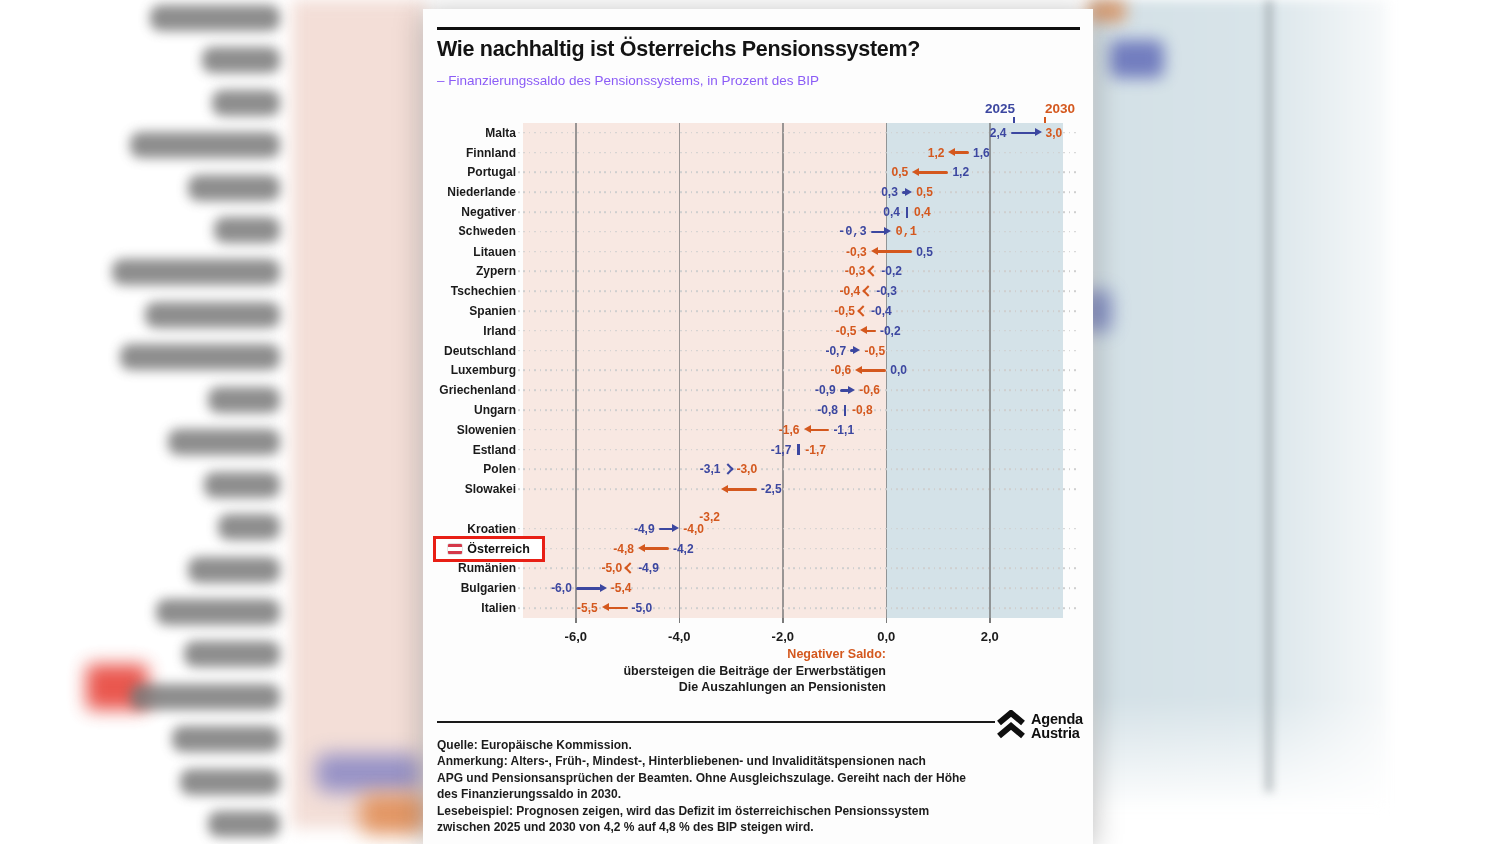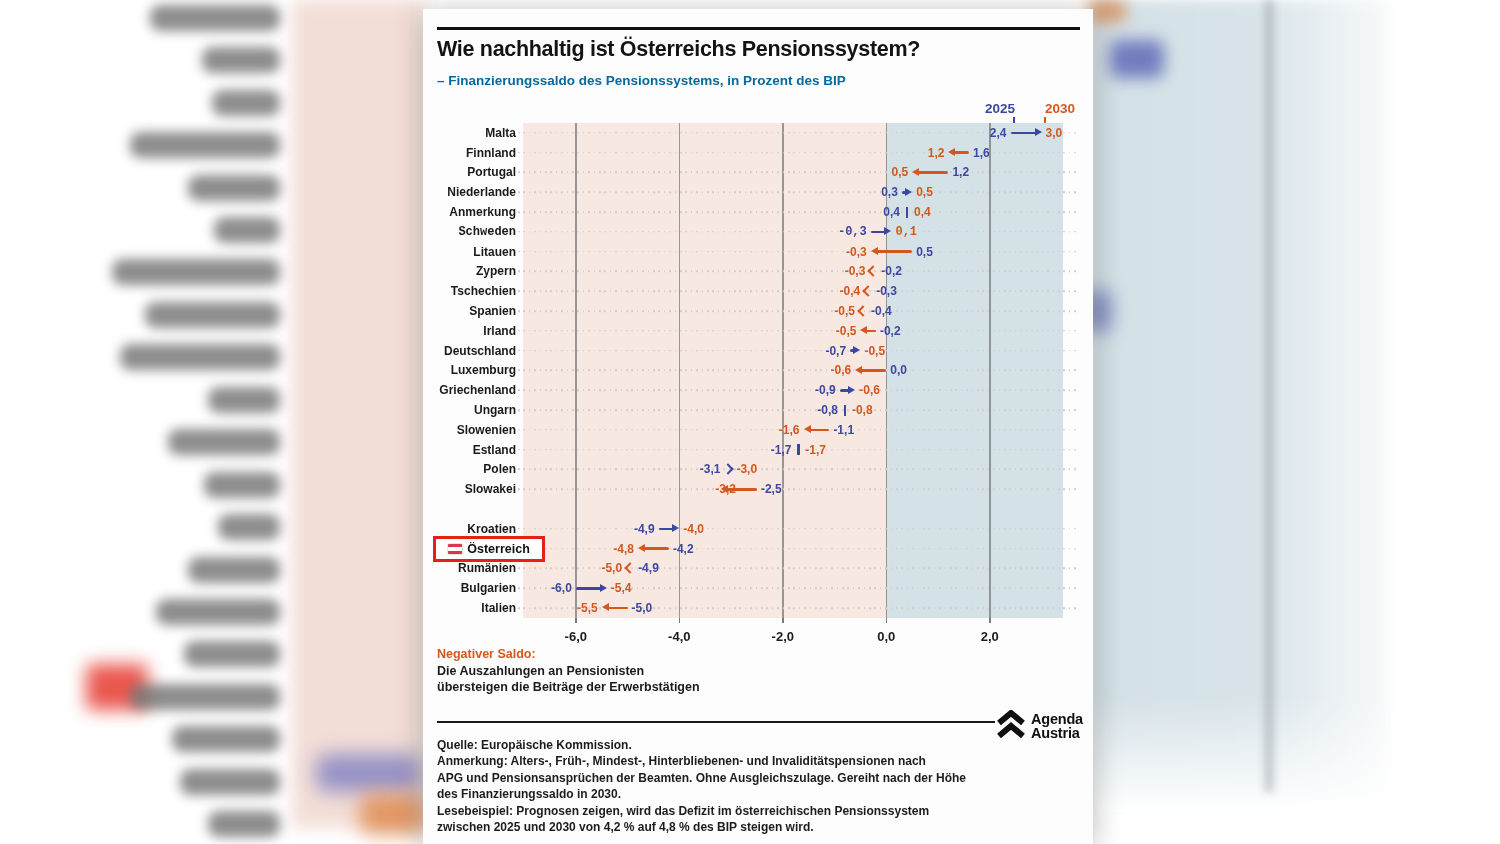--- a/index.html
+++ b/index.html
@@ -24,21 +24,21 @@
   .bg-vline{left:1266px;top:0;width:6px;height:792px;background:#8f999e;filter:blur(5px);opacity:.75;}
   .bg-o1{left:1088px;top:0;width:38px;height:22px;background:#d88a54;border-radius:6px;filter:blur(8px);opacity:.8;}
   .bg-b1{left:1110px;top:40px;width:54px;height:38px;background:#5a65b5;border-radius:8px;filter:blur(8px);opacity:.8;}
   .bg-b2{left:1084px;top:290px;width:28px;height:42px;background:#6a74b8;border-radius:8px;filter:blur(9px);opacity:.7;}
 
   
   .card{position:absolute;left:423px;top:9px;width:670px;height:835px;background:#fdfdfd;
     box-shadow:0 4px 28px rgba(0,0,0,.28);z-index:5;}
   .topline{position:absolute;left:14px;top:18px;width:643px;height:2.5px;background:#101010;}
   .title{position:absolute;left:14px;top:28px;font-size:21.5px;font-weight:800;letter-spacing:-.3px;color:#131313;white-space:nowrap;}
-  .subtitle{position:absolute;left:14px;top:64px;font-size:13.5px;font-weight:700;color:#0369a1;white-space:nowrap;}
+  .subtitle{position:absolute;left:14px;top:64px;font-size:13.5px;font-weight:400;color:#8b5cf6;white-space:nowrap;}
 
   
   #plot{position:absolute;left:100px;top:114px;width:540px;height:495px;}
   .region{position:absolute;top:0;height:100%;}
   .gridline{position:absolute;top:0;width:1.5px;height:100%;background:var(--grid-line);opacity:.75;}
   .gridtick{position:absolute;width:1.5px;height:5px;background:var(--grid-line);}
   .row{position:absolute;left:0;width:100%;}
   .dots{position:absolute;left:-5px;top:50%;transform:translateY(-50%);height:1.6px;width:560px;
     background-image:repeating-linear-gradient(to right,var(--dotted-line) 0 1.6px,transparent 1.6px 5.4px);}
   .clabel{position:absolute;right:547px;top:50%;transform:translateY(-50%);width:130px;text-align:right;
@@ -60,21 +60,21 @@
     border:3.4px solid var(--highlight);background:#fff;display:flex;align-items:center;justify-content:center;
     gap:5px;z-index:4;font-size:12.5px;font-weight:800;color:#111;white-space:nowrap;}
   .flag{width:14px;height:10px;flex:0 0 14px;border-radius:1px;box-shadow:0 0 0 .5px #c9c9c9;
     background:linear-gradient(to bottom,#d5394a 0 33%,#fff 33% 67%,#d5394a 67% 100%);}
 
   #axis-labels{position:absolute;left:100px;top:620px;width:540px;height:18px;}
   .axlab{position:absolute;width:60px;text-align:center;font-size:13px;font-weight:700;color:#1b1b1b;}
 
   
   .ann{position:absolute;top:637px;font-size:12.5px;font-weight:700;line-height:16.5px;color:#1b1b1b;}
-  .ann-neg{left:14px;width:449px;}
+  .ann-neg{left:14px;width:449px;text-align:right;}
   .ann-pos{left:471px;width:195px;text-align:left;}
   .ann-neg .hd{color:var(--c2030);} .ann-pos .hd{color:var(--pos-heading);}
   .divider{position:absolute;left:14px;top:712px;width:558px;height:1.6px;background:#1a1a1a;}
   .logo{position:absolute;right:10px;top:701px;display:flex;align-items:center;gap:5px;}
   .logo-text{font-size:14.5px;font-weight:800;line-height:14.5px;color:#0f0f0f;letter-spacing:-.2px;}
   .footer{position:absolute;left:14px;top:728px;font-size:12px;font-weight:700;line-height:16.4px;color:#1c1c1c;}
 </style>
 </head>
 <body>
 
@@ -163,21 +163,21 @@
         <div class="row" style="top: 59.4px; height: 19.8px;">
           <div class="dots"></div>
           <div class="clabel">Niederlande</div>
           <div class="shaft b" style="left: 378.825px; top: 8.6px; width: 4.35px;"></div>
           <div class="head r" style="left: 382.175px; top: 5.3px;"></div>
           <div class="vlab c25" style="right: 165.175px;">0,3</div>
           <div class="vlab c30" style="left: 393.175px;">0,5</div>
         </div>
         <div class="row" style="top: 79.2px; height: 19.8px;">
           <div class="dots"></div>
-          <div class="clabel">Anmerkung</div>
+          <div class="clabel">Negativer</div>
           <div class="eqbar" style="left: 382.7px; top: 4.4px;"></div>
           <div class="vlab c25" style="right: 163px;">0,4</div>
           <div class="vlab c30" style="left: 391px;">0,4</div>
         </div>
         <div class="row" style="top: 99px; height: 19.8px; font-family: Liberation Mono, monospace;">
           <div class="dots"></div>
           <div class="clabel">Schweden</div>
           <div class="shaft b" style="left: 347.775px; top: 8.6px; width: 14.7px;"></div>
           <div class="head r" style="left: 361.475px; top: 5.3px;"></div>
           <div class="vlab c25" style="right: 196.225px;">-0,3</div>
@@ -271,21 +271,21 @@
           <div class="clabel">Polen</div>
           <div class="chev r b" style="left: 201.463px; top: 5.9px;"></div>
           <div class="vlab c25" style="right: 342.538px; text-align: right;">-3,1</div>
           <div class="vlab c30" style="left: 213.463px;">-3,0</div>
         </div>
         <div class="row" style="top: 356.4px; height: 19.8px;">
           <div class="dots"></div>
           <div class="clabel">Slowakei</div>
           <div class="head l" style="left: 197.7px; top: 5.3px;"></div>
           <div class="shaft o" style="left: 203.7px; top: 8.6px; width: 30.225px;"></div>
-          <div class="vlab c30" style="right: 327px;">-3,2</div>
+          <div class="vlab c30" style="right: 343px; margin-top: 28px;">-3,2</div>
           <div class="vlab c25" style="left: 237.925px;">-2,5</div>
         </div>
         <div class="row" style="top: 396px; height: 19.8px;">
           <div class="dots"></div>
           <div class="clabel">Kroatien</div>
           <div class="shaft b" style="left: 135.6px; top: 8.6px; width: 14.7px;"></div>
           <div class="head r" style="left: 149.3px; top: 5.3px;"></div>
           <div class="vlab c25" style="right: 408.4px;">-4,9</div>
           <div class="vlab c30" style="left: 160.3px;">-4,0</div>
         </div>
@@ -327,22 +327,22 @@
     <div id="axis-labels">
         <div class="axlab" style="left: 22.8px;">-6,0</div>
         <div class="axlab" style="left: 126.3px;">-4,0</div>
         <div class="axlab" style="left: 229.8px;">-2,0</div>
         <div class="axlab" style="left: 333.3px;">0,0</div>
         <div class="axlab" style="left: 436.8px;">2,0</div>
       </div>
 
     <div class="ann ann-neg">
       <div class="hd">Negativer Saldo:</div>
+      <div>übersteigen die Beiträge der Erwerbstätigen</div>
       <div>Die Auszahlungen an Pensionisten</div>
-      <div>übersteigen die Beiträge der Erwerbstätigen</div>
     </div>
 
     <div class="divider"></div>
 
     <div class="logo">
       <svg width="30" height="32" viewBox="0 0 30 32">
         <polyline points="3,13 15,3 27,13" fill="none" stroke="#0f0f0f" stroke-width="6"></polyline>
         <polyline points="3,26 15,16 27,26" fill="none" stroke="#0f0f0f" stroke-width="6"></polyline>
       </svg>
       <div class="logo-text">

